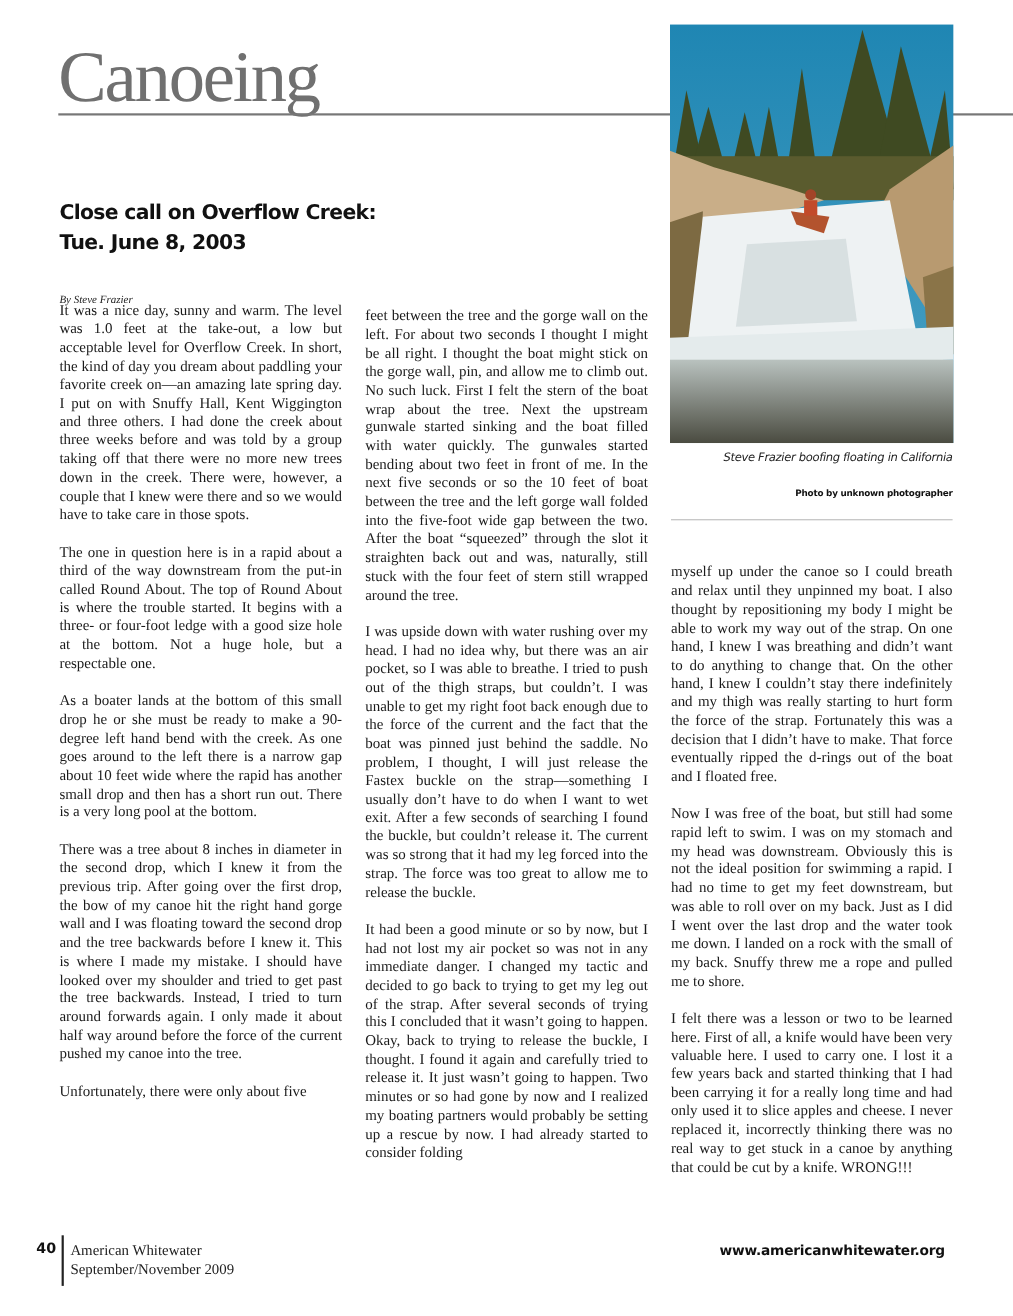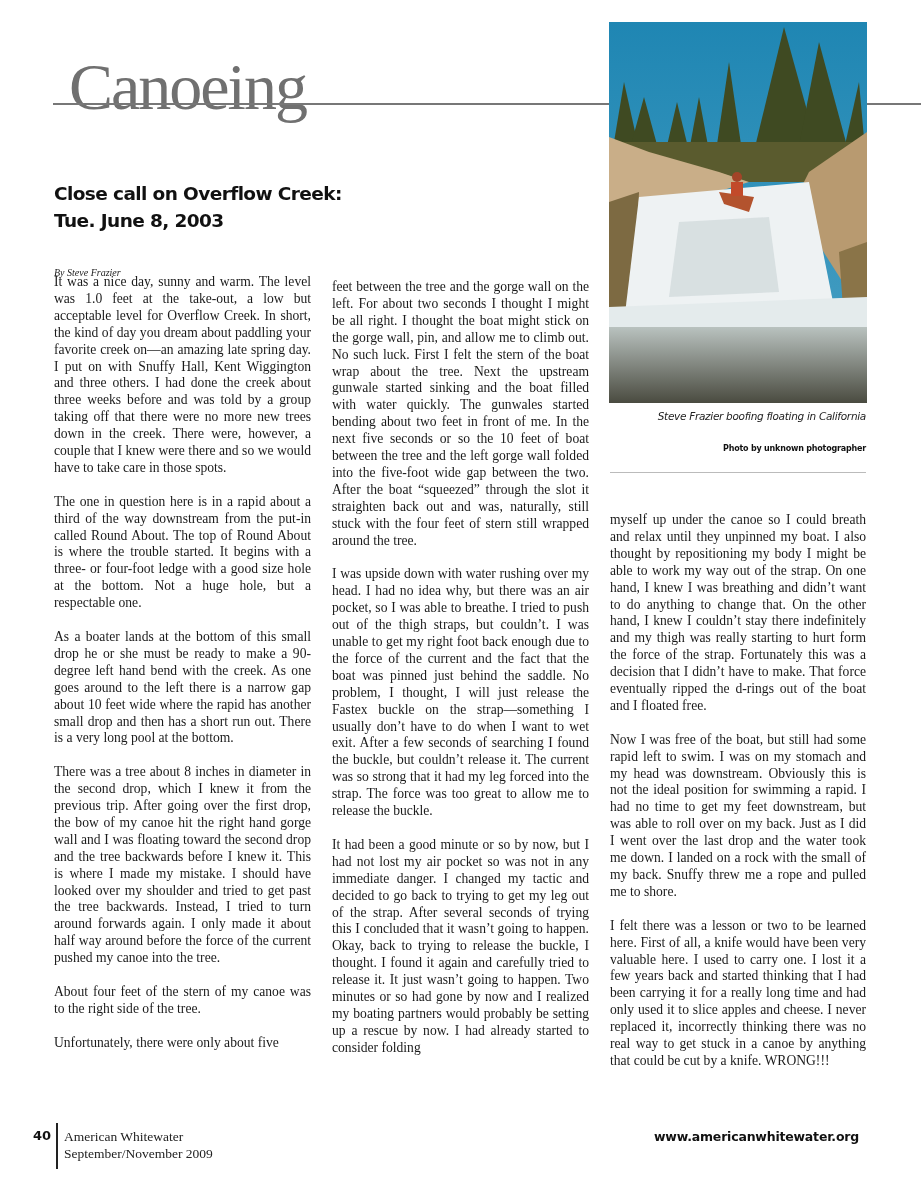--- a/index.html
+++ b/index.html
@@ -1,17 +1,17 @@
 <!DOCTYPE html>
 <html><head>
 <meta charset="utf-8">
 <style>
   html, body { margin:0; padding:0; background:#ffffff; }
   body { width:921px; height:1196px; position:relative; overflow:hidden; color:#1a1a1a; }
-  .section-title { position:absolute; left:53px; top:38px; font-family:"Liberation Serif", serif; font-size:66px; color:#707070; letter-spacing:-2px; line-height:1; margin:16px; font-weight:normal; }
+  .section-title { position:absolute; left:53px; top:38px; font-family:"Liberation Serif", serif; font-size:66px; color:#707070; letter-spacing:-2px; line-height:1; margin:0; font-weight:normal; }
   .header-rule { position:absolute; left:53px; top:103px; width:868px; height:2px; background:#777; }
   .photo { position:absolute; left:609px; top:22px; width:258px; height:381px; overflow:hidden; }
   .photo svg { display:block; }
   .caption { position:absolute; right:55px; top:410px; font-family:"DejaVu Sans", sans-serif; font-style:italic; font-size:10.5px; color:#222; letter-spacing:-0.3px; }
   .credit { position:absolute; right:55px; top:444px; font-family:"DejaVu Sans", sans-serif; font-weight:bold; font-size:8px; color:#111; letter-spacing:-0.2px; }
   .caption-rule { position:absolute; left:610px; top:472px; width:256px; height:1px; background:#bbb; }
   .headline { position:absolute; left:54px; top:180px; margin:0; font-family:"DejaVu Sans", sans-serif; font-weight:bold; font-size:18.5px; line-height:27px; color:#111; letter-spacing:-0.6px; width:300px; }
   .byline { position:absolute; left:54px; top:247px; font-family:"Liberation Serif", serif; font-style:italic; font-size:10px; color:#222;margin-top:20px; }
   .col { position:absolute; font-family:"Liberation Serif", serif; font-size:13.6px; line-height:16.9px; text-align:justify; color:#1a1a1a; }
   .col p { margin:0 0 16.9px 0; }
@@ -77,21 +77,20 @@
 <div class="caption-rule"></div>
 
 <h2 class="headline">Close call on Overflow Creek: Tue. June 8, 2003</h2>
 <div class="byline">By Steve Frazier</div>
 
 <div class="col col1">
   <p>It was a nice day, sunny and warm. The level was 1.0 feet at the take-out, a low but acceptable level for Overflow Creek. In short, the kind of day you dream about paddling your favorite creek on—an amazing late spring day. I put on with Snuffy Hall, Kent Wiggington and three others. I had done the creek about three weeks before and was told by a group taking off that there were no more new trees down in the creek. There were, however, a couple that I knew were there and so we would have to take care in those spots.</p>
   <p>The one in question here is in a rapid about a third of the way downstream from the put-in called Round About. The top of Round About is where the trouble started. It begins with a three- or four-foot ledge with a good size hole at the bottom. Not a huge hole, but a respectable one.</p>
   <p>As a boater lands at the bottom of this small drop he or she must be ready to make a 90-degree left hand bend with the creek. As one goes around to the left there is a narrow gap about 10 feet wide where the rapid has another small drop and then has a short run out. There is a very long pool at the bottom.</p>
   <p>There was a tree about 8 inches in diameter in the second drop, which I knew it from the previous trip. After going over the first drop, the bow of my canoe hit the right hand gorge wall and I was floating toward the second drop and the tree backwards before I knew it. This is where I made my mistake. I should have looked over my shoulder and tried to get past the tree backwards. Instead, I tried to turn around forwards again. I only made it about half way around before the force of the current pushed my canoe into the tree.</p>
-  <p>About four feet of the stern of my canoe was to the right side of the tree.</p>
   <p>Unfortunately, there were only about five</p>
 </div>
 
 <div class="col col2">
   <p>feet between the tree and the gorge wall on the left. For about two seconds I thought I might be all right. I thought the boat might stick on the gorge wall, pin, and allow me to climb out. No such luck. First I felt the stern of the boat wrap about the tree. Next the upstream gunwale started sinking and the boat filled with water quickly. The gunwales started bending about two feet in front of me. In the next five seconds or so the 10 feet of boat between the tree and the left gorge wall folded into the five-foot wide gap between the two. After the boat “squeezed” through the slot it straighten back out and was, naturally, still stuck with the four feet of stern still wrapped around the tree.</p>
   <p>I was upside down with water rushing over my head. I had no idea why, but there was an air pocket, so I was able to breathe. I tried to push out of the thigh straps, but couldn’t. I was unable to get my right foot back enough due to the force of the current and the fact that the boat was pinned just behind the saddle. No problem, I thought, I will just release the Fastex buckle on the strap—something I usually don’t have to do when I want to wet exit. After a few seconds of searching I found the buckle, but couldn’t release it. The current was so strong that it had my leg forced into the strap. The force was too great to allow me to release the buckle.</p>
   <p>It had been a good minute or so by now, but I had not lost my air pocket so was not in any immediate danger. I changed my tactic and decided to go back to trying to get my leg out of the strap. After several seconds of trying this I concluded that it wasn’t going to happen. Okay, back to trying to release the buckle, I thought. I found it again and carefully tried to release it. It just wasn’t going to happen. Two minutes or so had gone by now and I realized my boating partners would probably be setting up a rescue by now. I had already started to consider folding</p>
 </div>
 
 <div class="col col3">

